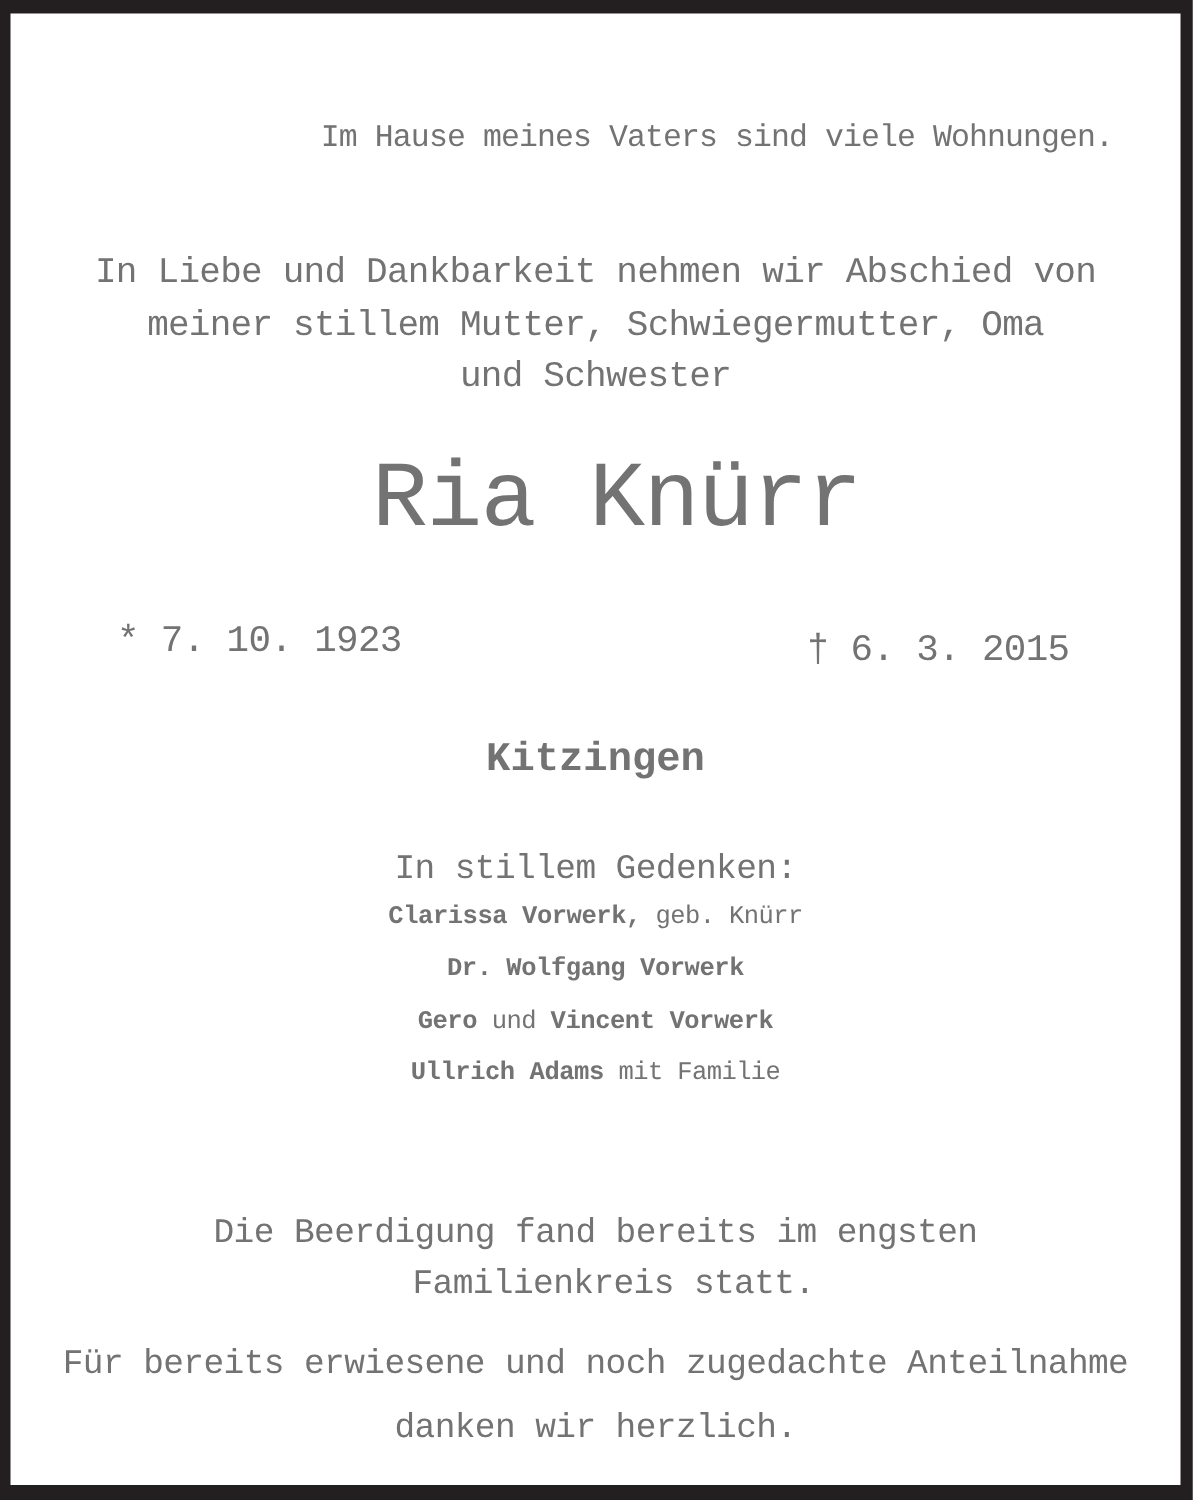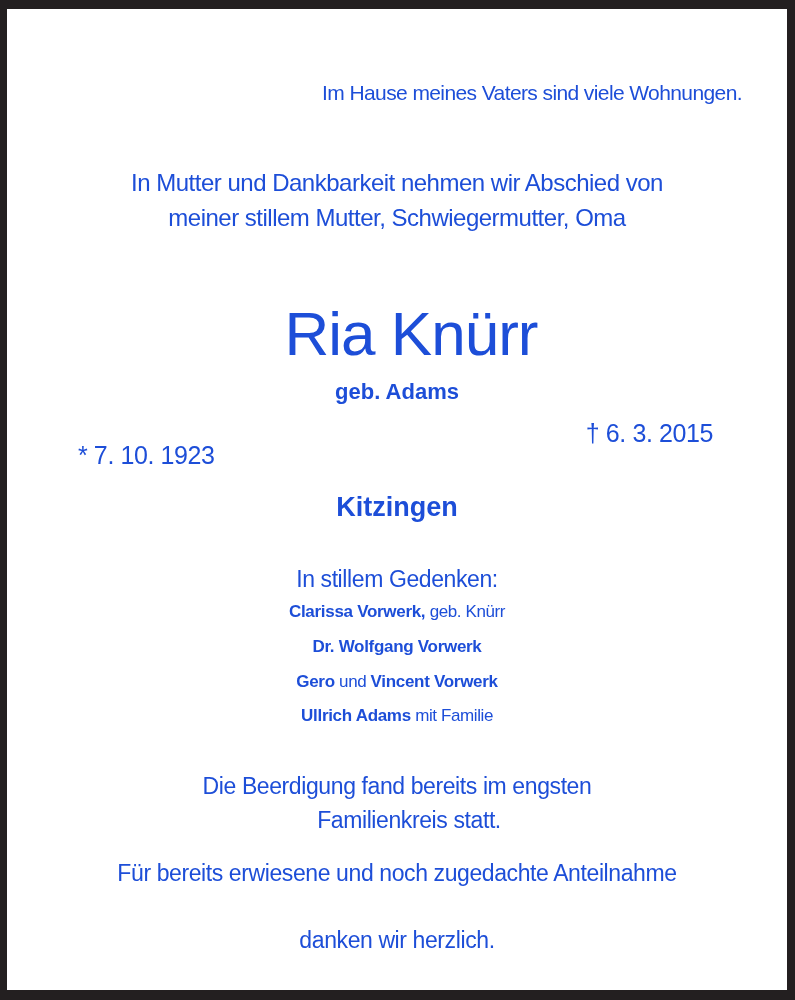--- a/index.html
+++ b/index.html
@@ -1,48 +1,48 @@
 <!DOCTYPE html>
 <html><head>
 <meta charset="utf-8">
 <style>
   html, body { margin: 0; padding: 0; background: #231f20; }
   body { width: 795px; height: 1000px; position: relative; overflow: hidden; }
   .page {
     position: absolute; left: 7px; top: 9px; right: 8px; bottom: 10px;
-    background: #ffffff; color: #1d4ed8;
-    font-family: Liberation Sans, sans-serif;
+    background: #ffffff; color: #737373;
+    font-family: Liberation Mono, monospace;
   }
   .line { position: absolute; left: 0; right: 0; text-align: center; white-space: nowrap; }
   .light { font-weight: normal; letter-spacing: -0.4px; }
   .bold { font-weight: bold; }
   .verse { right: 45px; left: auto; text-align: right; font-size: 21px; letter-spacing: -0.6px; }
   .intro { font-size: 24px; letter-spacing: -0.5px; }
   .name { font-size: 62px; letter-spacing: -1px; font-weight: normal; margin-left: 28px; }
   .maiden { font-size: 22px; }
   .date { position: absolute; font-size: 25px; letter-spacing: -0.4px; white-space: nowrap; }
   .place { font-size: 27px; }
   .mourn { font-size: 23px; letter-spacing: -0.4px; }
   .family { font-size: 17px; letter-spacing: -0.3px; }
-  .note { font-size: 23px; letter-spacing: -0.4px; }
+  .note { font-size: 23px; letter-spacing: -0.4px; margin-top: 36px; }
 </style>
 </head>
 <body>
 
 <div class="page">
 
   <div class="line verse light" style="top:72px;">Im Hause meines Vaters sind viele Wohnungen.</div>
 
-  <div class="line intro light" style="top:160px;">In Mutter und Dankbarkeit nehmen wir Abschied von</div>
+  <div class="line intro light" style="top:160px;">In Liebe und Dankbarkeit nehmen wir Abschied von</div>
   <div class="line intro light" style="top:195px;">meiner stillem Mutter, Schwiegermutter, Oma</div>
+  <div class="line intro light" style="top:229px;">und Schwester</div>
 
   <div class="line name" style="top:289px;">Ria Knürr</div>
-  <div class="line maiden bold" style="top:370px;">geb. Adams</div>
 
-  <div class="date light" style="left:71px; top:432px;">* 7. 10. 1923</div>
+  <div class="date light" style="left:71px; top:404px;">* 7. 10. 1923</div>
   <div class="date light" style="right:74px; top:410px;text-align:right;">† 6. 3. 2015</div>
 
   <div class="line place bold" style="top:483px;">Kitzingen</div>
 
   <div class="line mourn light" style="top:557px;">In stillem Gedenken:</div>
 
   <div class="line family" style="top:593px;">
     <span class="bold">Clarissa Vorwerk,</span><span class="light"> geb. Knürr</span>
   </div>
   <div class="line family" style="top:628px;">
@@ -52,15 +52,15 @@
     <span class="bold">Gero</span><span class="light"> und </span><span class="bold">Vincent Vorwerk</span>
   </div>
   <div class="line family" style="top:697px;">
     <span class="bold">Ullrich Adams</span><span class="light"> mit Familie</span>
   </div>
 
   <div class="line note light" style="top:764px;">Die Beerdigung fand bereits im engsten</div>
   <div class="line note light" style="top:798px;padding-left:24px;">Familienkreis statt.</div>
 
   <div class="line note light" style="top:851px;">Für bereits erwiesene und noch zugedachte Anteilnahme</div>
-  <div class="line note light" style="top:918px;">danken wir herzlich.</div>
+  <div class="line note light" style="top:894px;">danken wir herzlich.</div>
 
 </div>
 
 </body></html>

